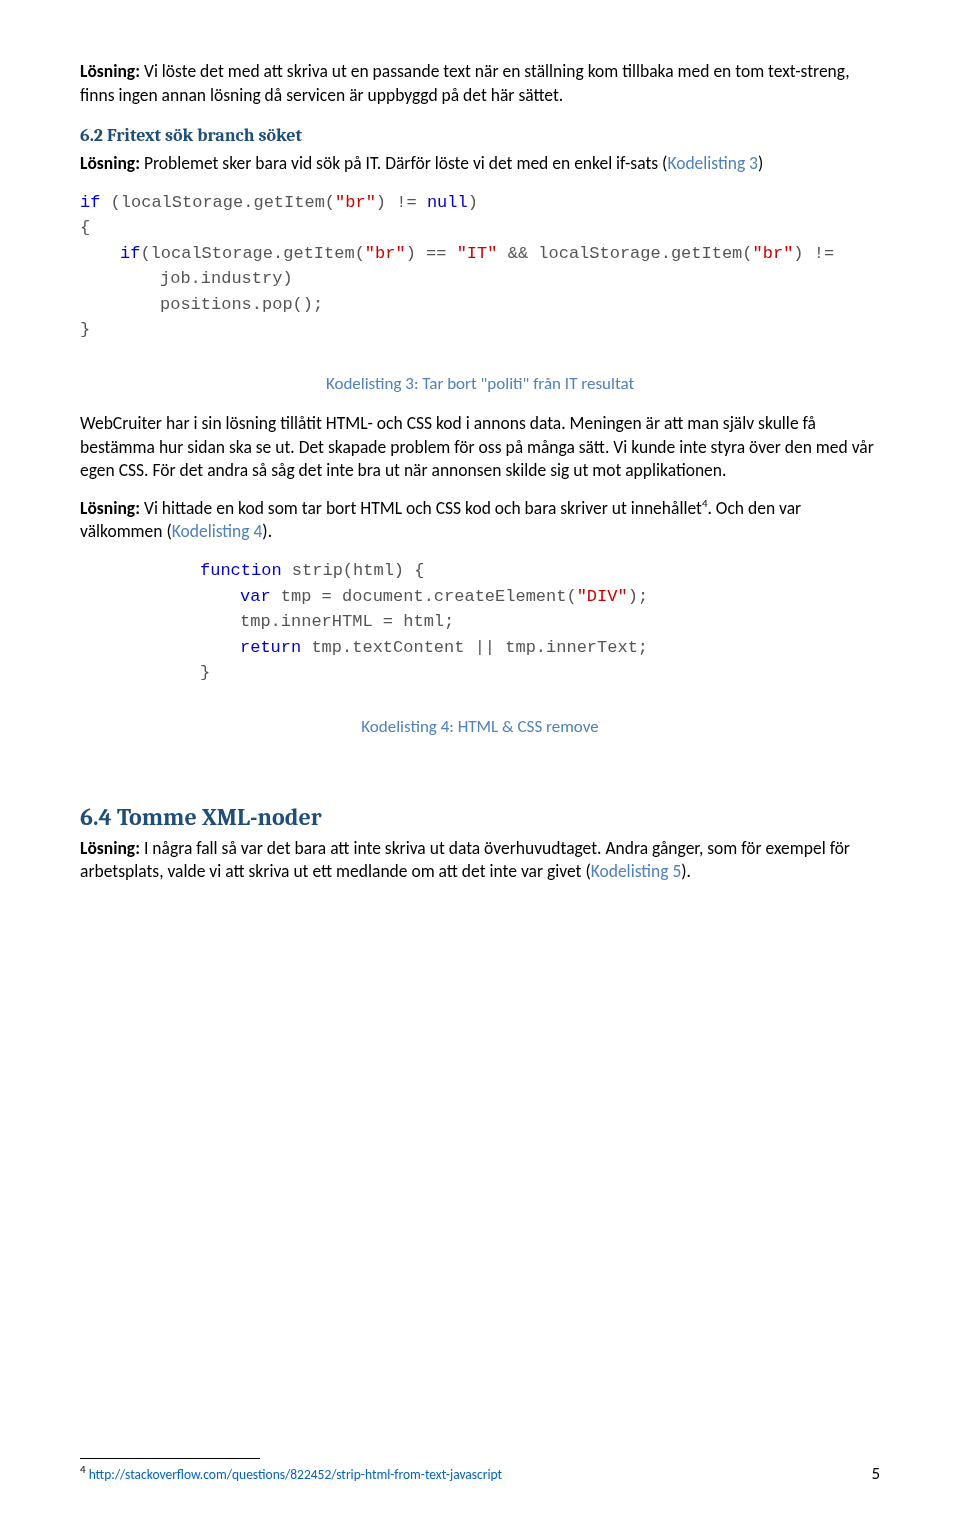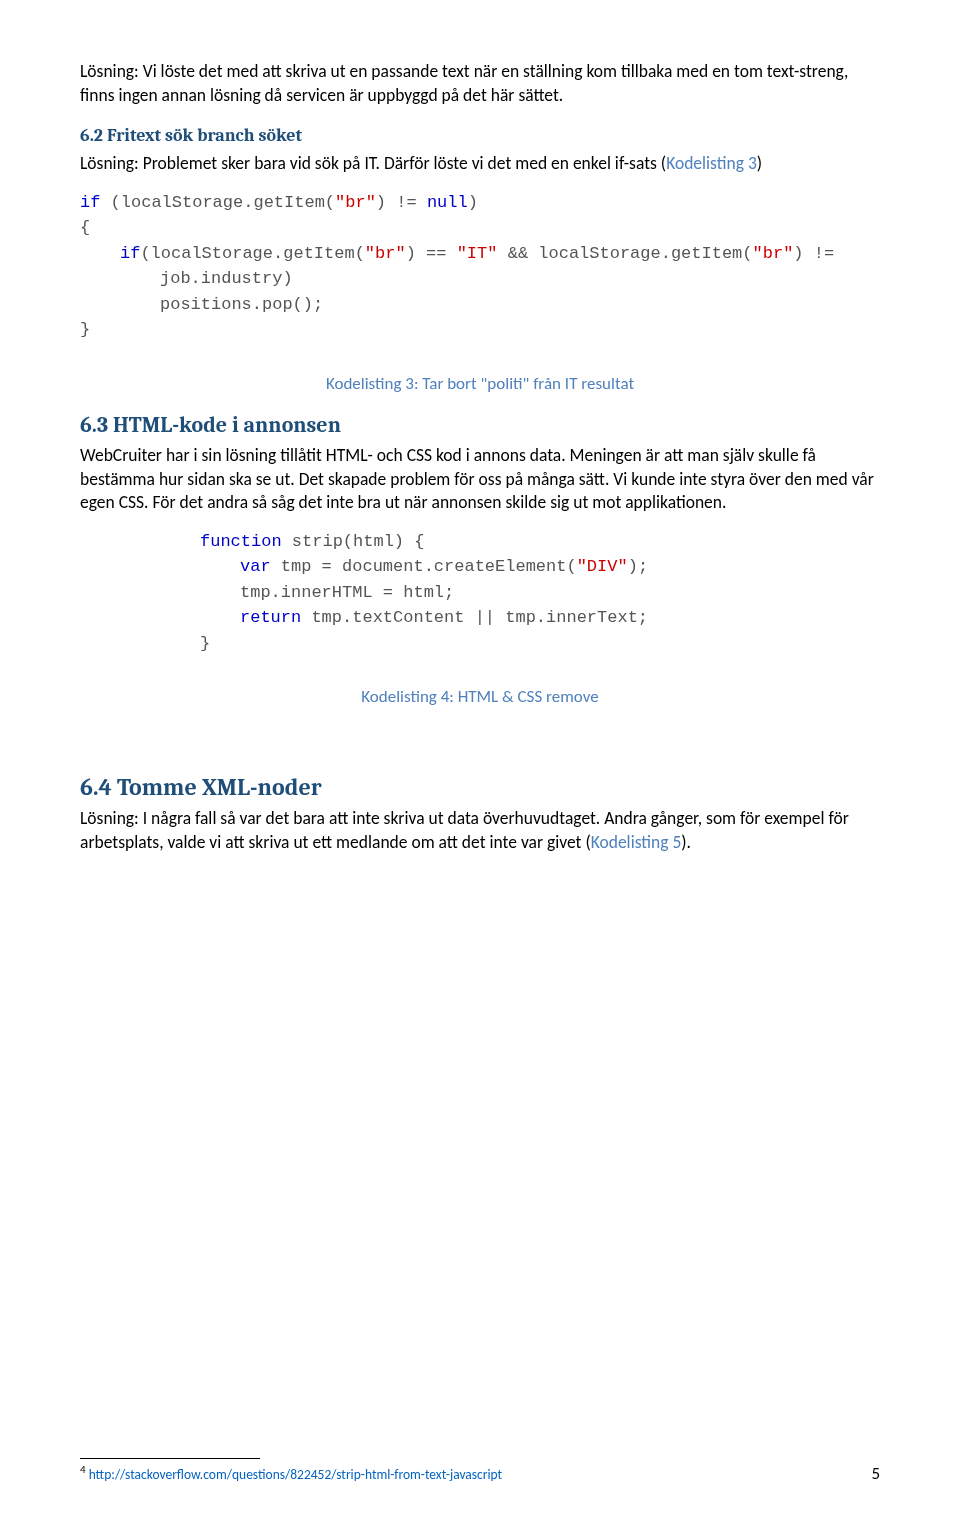--- a/index.html
+++ b/index.html
@@ -14,21 +14,21 @@
     padding: 60px 80px 40px 80px;
     box-sizing: border-box;
     min-height: 1514px;
     position: relative;
   }
   p {
     margin: 0 0 14px 0;
     font-size: 17.5px;
     line-height: 1.35;
   }
-  .bold { font-weight: normal; }
+  .bold { font-weight: bold; }
   .heading {
     color: #1f4e79;
     font-family: Cambria, Georgia, serif;
     font-weight: bold;
     margin: 18px 0 6px 0;
   }
   .h-num {
     color: #1f4e79;
     font-weight: bold;
   }
@@ -101,25 +101,24 @@
 
   <div class="code-block"><span class="code-kw">if</span><span> (localStorage.getItem(</span><span class="code-str">"br"</span><span>) != </span><span class="code-kw">null</span><span>)</span>
 <span>{</span>
 <span class="indent1"><span class="code-kw">if</span><span>(localStorage.getItem(</span><span class="code-str">"br"</span><span>) == </span><span class="code-str">"IT"</span><span> &amp;&amp; localStorage.getItem(</span><span class="code-str">"br"</span><span>) !=</span></span>
 <span class="indent2">job.industry)</span>
 <span class="indent2">positions.pop();</span>
 <span>}</span></div>
 
   <div class="caption">Kodelisting 3: Tar bort "politi" från IT resultat</div>
 
-  <div class="heading h63">
-    <span class="h-num">6.3</span>
-    <span>HTML-kode i annonsen</span>
-  </div>
   <p>WebCruiter har i sin lösning tillåtit HTML- och CSS kod i annons data. Meningen är att man själv skulle få bestämma hur sidan ska se ut. Det skapade problem för oss på många sätt. Vi kunde inte styra över den med vår egen CSS. För det andra så såg det inte bra ut när annonsen skilde sig ut mot applikationen.</p>
+  <p>
+    <span class="bold">Lösning:</span><span> Vi hittade en kod som tar bort HTML och CSS kod och bara skriver ut innehållet</span><span class="sup">4</span><span>. Och den var välkommen (</span><span class="ref-link">Kodelisting 4</span><span>).</span>
+  </p>
 
   <div class="code-block" style="padding-left:120px;"><span class="code-kw">function</span><span> strip(html) {</span>
 <span class="indent1"><span class="code-kw">var</span><span> tmp = document.createElement(</span><span class="code-str">"DIV"</span><span>);</span></span>
 <span class="indent1">tmp.innerHTML = html;</span>
 <span class="indent1"><span class="code-kw">return</span><span> tmp.textContent || tmp.innerText;</span></span>
 <span>}</span></div>
 
   <div class="caption">Kodelisting 4: HTML &amp; CSS remove</div>
 
   <div style="height:30px;"></div>

